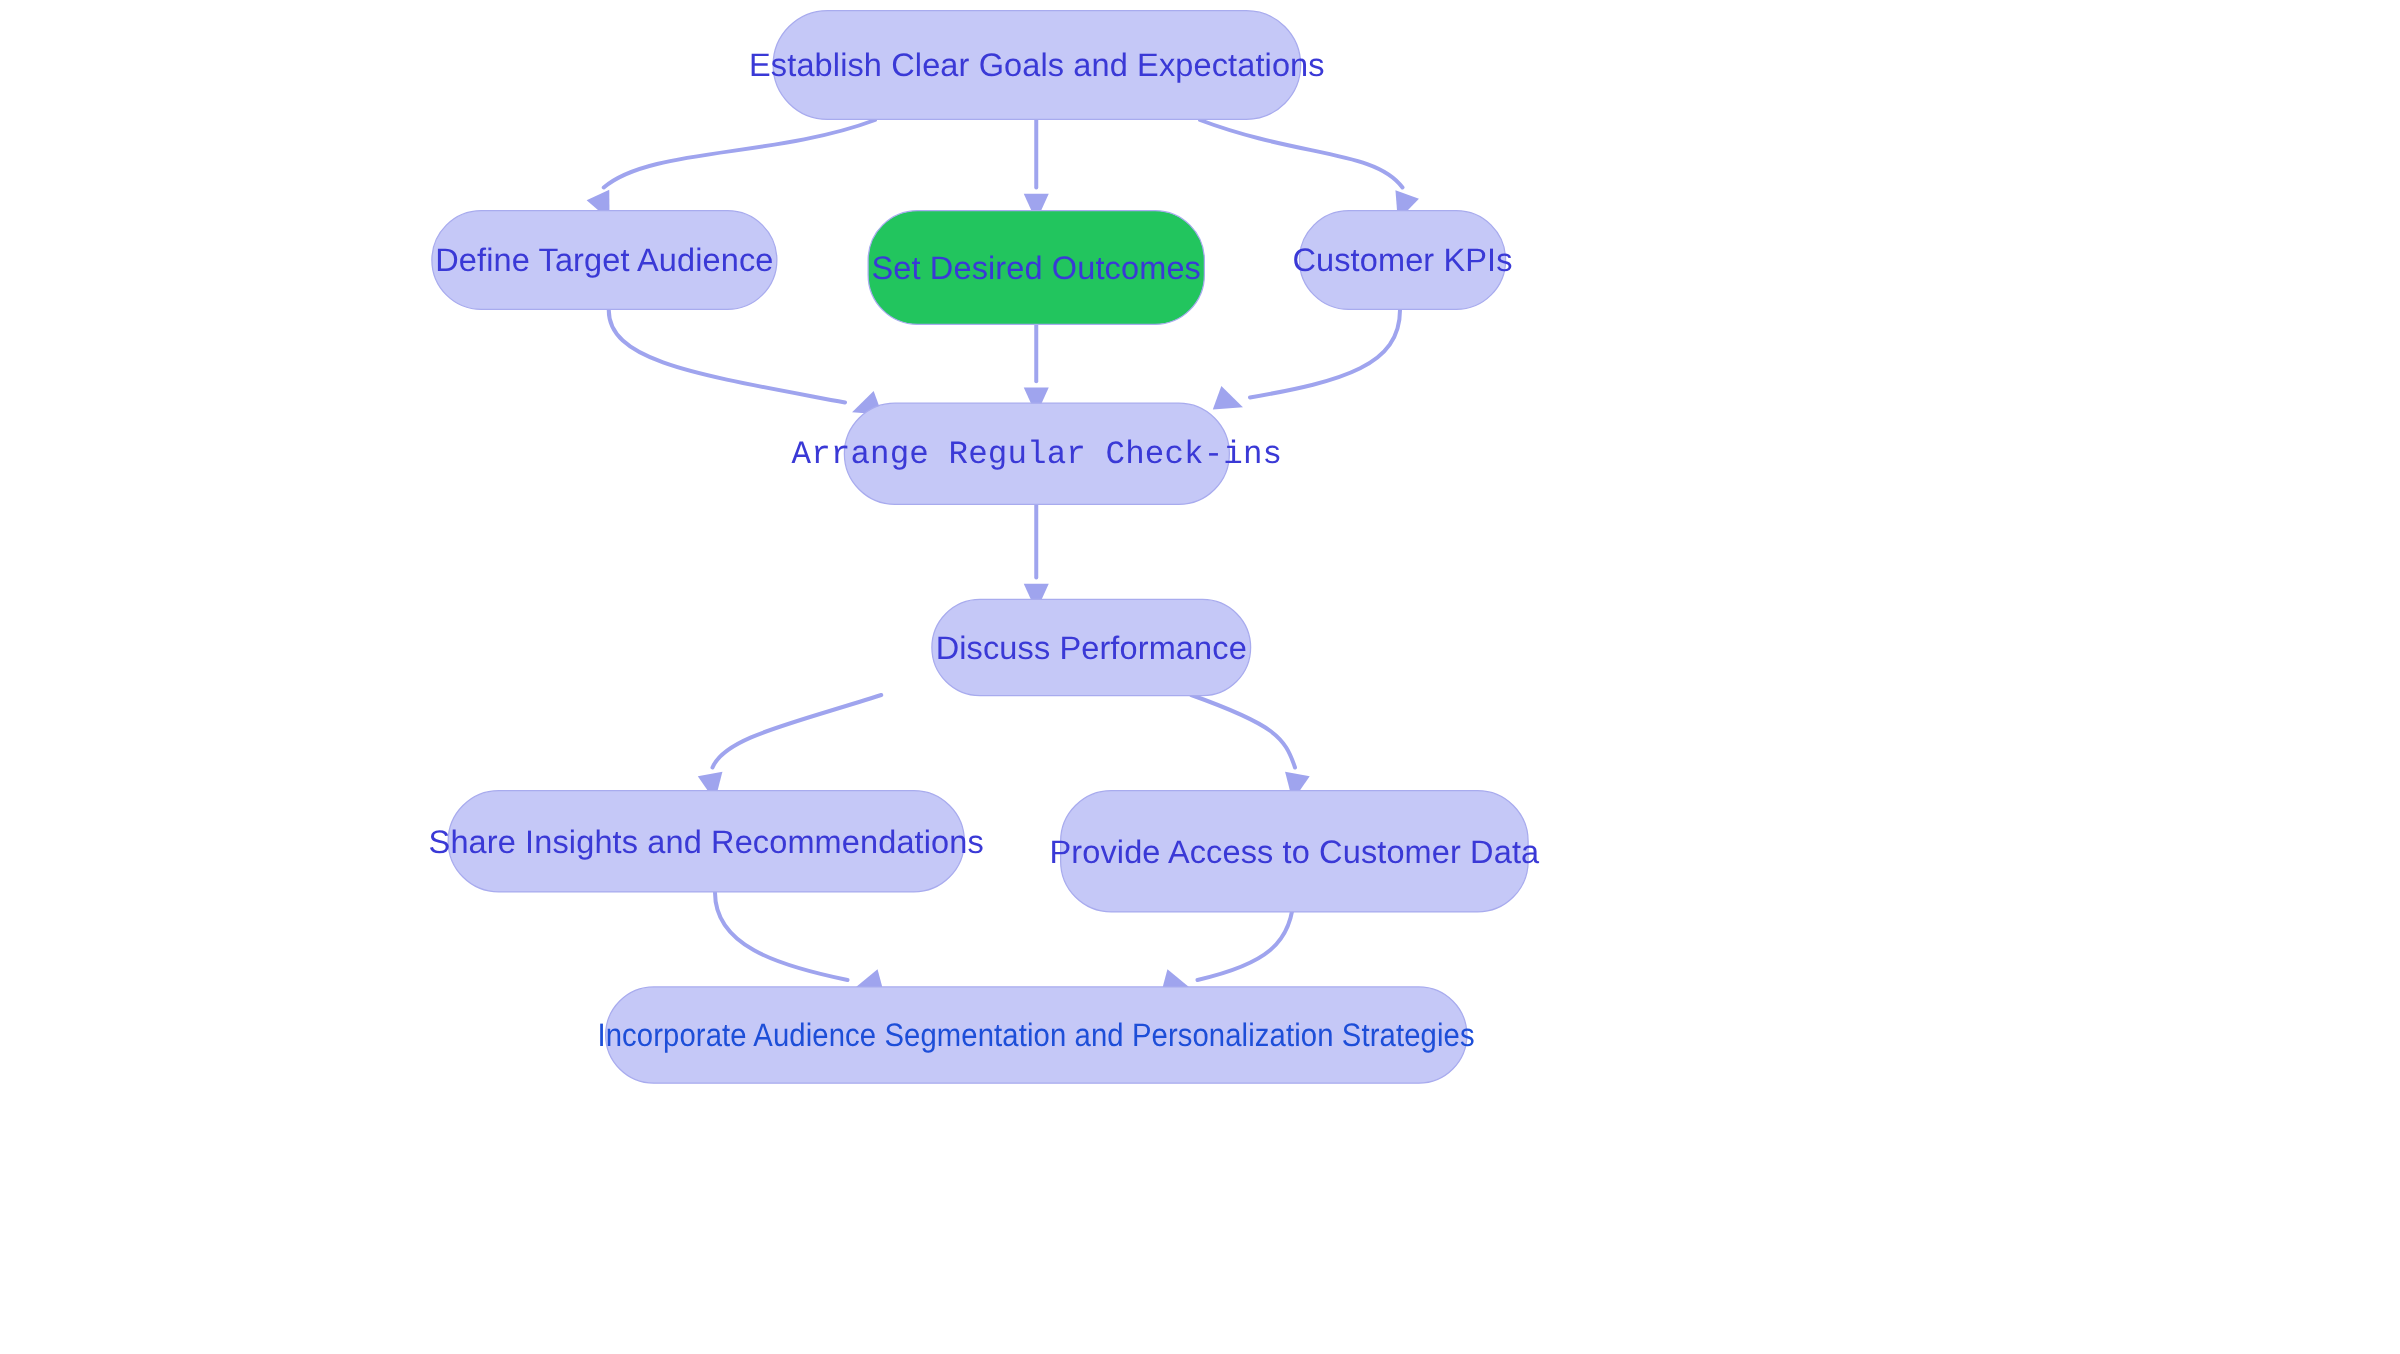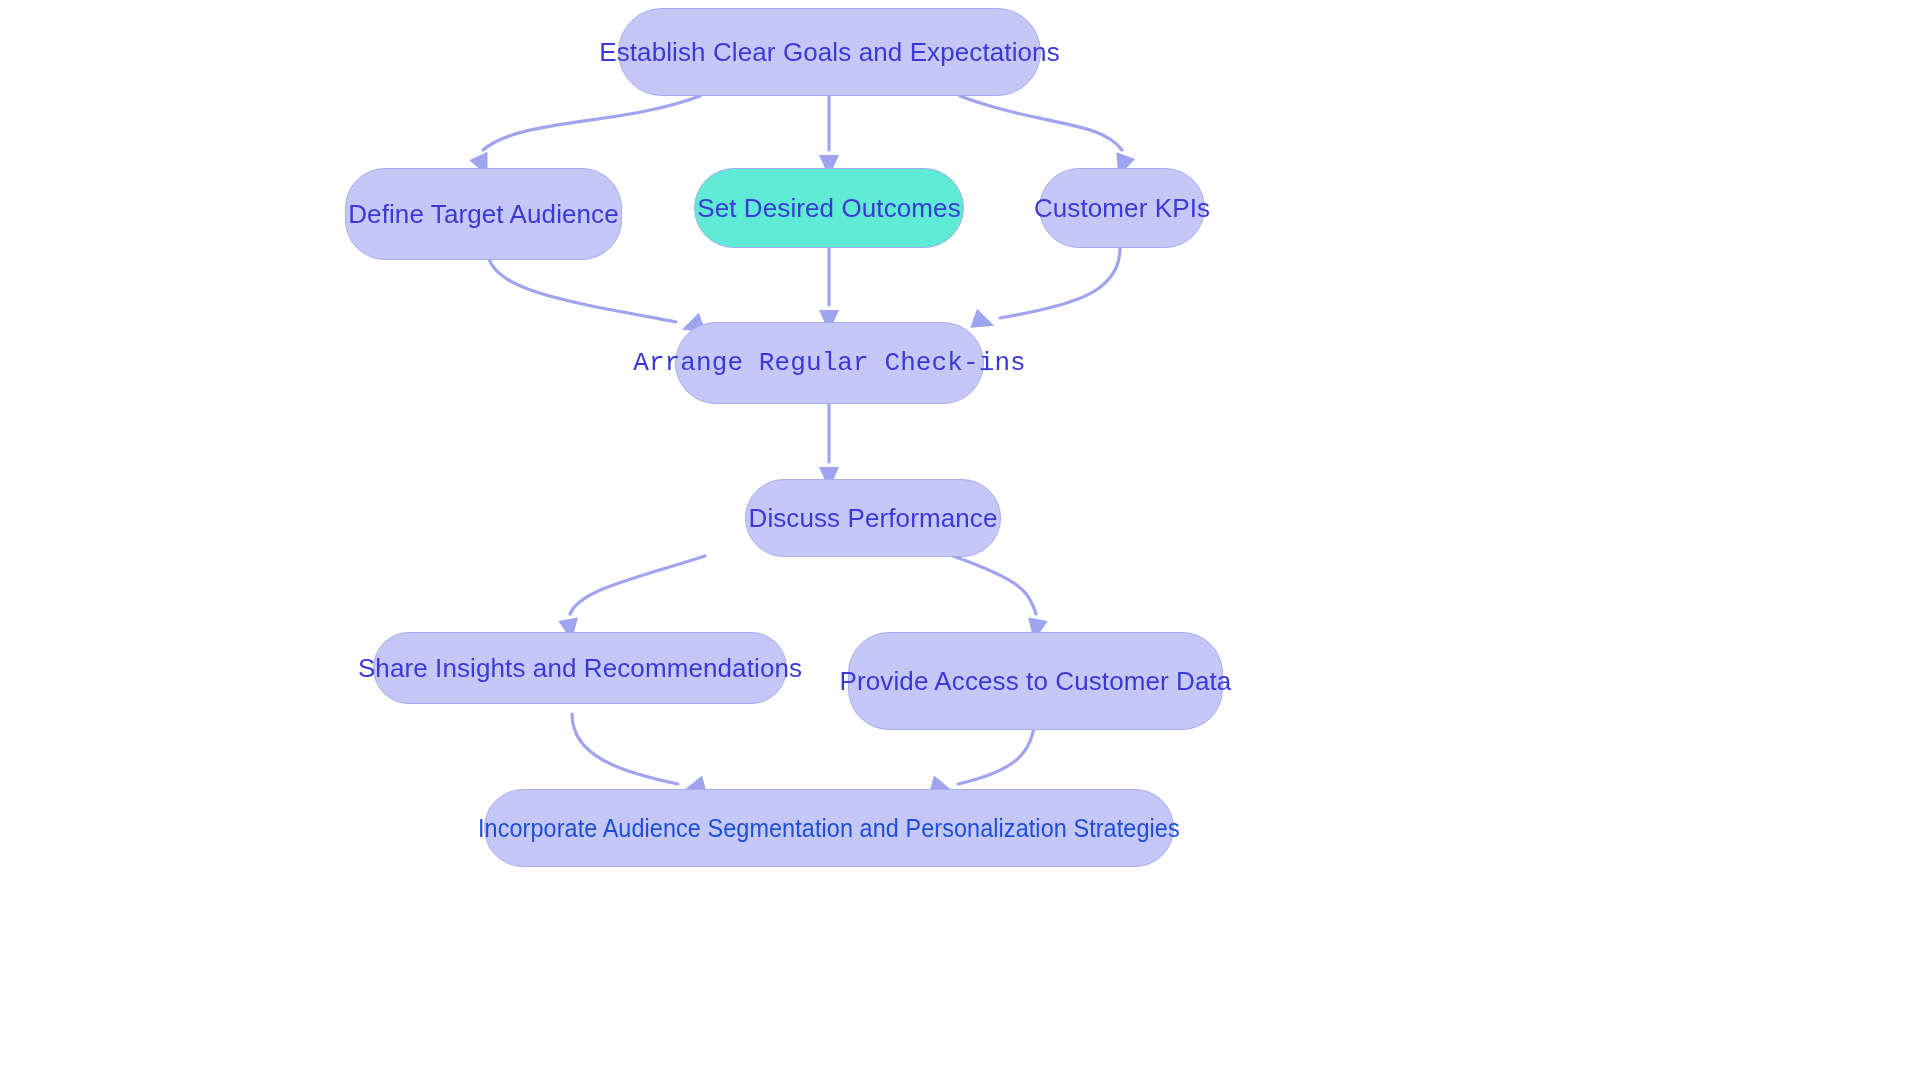--- a/index.html
+++ b/index.html
@@ -97,36 +97,36 @@
       <g>
         <path d="M 1035 714 C 1035 756, 1010 772, 958 784" fill="none" stroke="#9fa4ee" stroke-width="3.2" stroke-linecap="round"></path>
         <polygon points="0,-11 -10,11 10,11" fill="#9fa4ee" transform="translate(942,788) rotate(105)"></polygon>
       </g>
     </svg>
 
   <div id="node-layer">
       <div class="node" style="left: 618px; top: 8px; width: 423px; height: 88px; background: rgb(197, 200, 247); border-color: rgb(168, 171, 238); color: rgb(58, 57, 214); border-radius: 44px;">
         <span class="node-label" style="font-size: 26px;">Establish Clear Goals and Expectations</span>
       </div>
-      <div class="node" style="left: 345px; top: 168px; width: 277px; height: 92px; background: rgb(197, 200, 247); border-color: rgb(168, 171, 238); color: rgb(58, 57, 214); border-radius: 40px;">
+      <div class="node" style="left: 345px; top: 168px; width: 277px; height: 80px; background: rgb(197, 200, 247); border-color: rgb(168, 171, 238); color: rgb(58, 57, 214); border-radius: 40px;">
         <span class="node-label" style="font-size: 26px;">Define Target Audience</span>
       </div>
-      <div class="node" style="left: 694px; top: 168px; width: 270px; height: 80px; background: #5eead4; border-color: rgb(168, 171, 238); color: rgb(58, 57, 214); border-radius: 40px;">
+      <div class="node" style="left: 694px; top: 168px; width: 270px; height: 92px; background: #22c55e; border-color: rgb(168, 171, 238); color: rgb(58, 57, 214); border-radius: 40px;">
         <span class="node-label" style="font-size: 26px;">Set Desired Outcomes</span>
       </div>
       <div class="node" style="left: 1039px; top: 168px; width: 166px; height: 80px; background: rgb(197, 200, 247); border-color: rgb(168, 171, 238); color: rgb(58, 57, 214); border-radius: 40px;">
         <span class="node-label" style="font-size: 26px;">Customer KPIs</span>
       </div>
       <div class="node" style="left: 675px; top: 322px; width: 309px; height: 82px; background: rgb(197, 200, 247); border-color: rgb(168, 171, 238); color: rgb(58, 57, 214); border-radius: 41px; font-family: Liberation Mono, monospace;">
         <span class="node-label" style="font-size: 26px;">Arrange Regular Check-ins</span>
       </div>
       <div class="node" style="left: 701px; top: 479px; width: 256px; height: 78px; background: rgb(197, 200, 247); border-color: rgb(168, 171, 238); color: rgb(58, 57, 214); border-radius: 39px; margin-left: 44px;">
         <span class="node-label" style="font-size: 26px;">Discuss Performance</span>
       </div>
-      <div class="node" style="left: 373px; top: 632px; width: 414px; height: 72px; background: rgb(197, 200, 247); border-color: rgb(168, 171, 238); color: rgb(58, 57, 214); border-radius: 41px;">
+      <div class="node" style="left: 358px; top: 632px; width: 414px; height: 82px; background: rgb(197, 200, 247); border-color: rgb(168, 171, 238); color: rgb(58, 57, 214); border-radius: 41px;">
         <span class="node-label" style="font-size: 26px;">Share Insights and Recommendations</span>
       </div>
       <div class="node" style="left: 848px; top: 632px; width: 375px; height: 98px; background: rgb(197, 200, 247); border-color: rgb(168, 171, 238); color: rgb(58, 57, 214); border-radius: 41px;">
         <span class="node-label" style="font-size: 26px;">Provide Access to Customer Data</span>
       </div>
       <div class="node" style="left: 484px; top: 789px; width: 690px; height: 78px; background: rgb(197, 200, 247); border-color: rgb(168, 171, 238); color: #1d4ed8; border-radius: 39px;">
         <span class="node-label" style="font-size: 26px; font-stretch: semi-condensed; transform: scaleX(0.9); transform-origin: center center;">Incorporate Audience Segmentation and Personalization Strategies</span>
       </div>
     </div>
 

